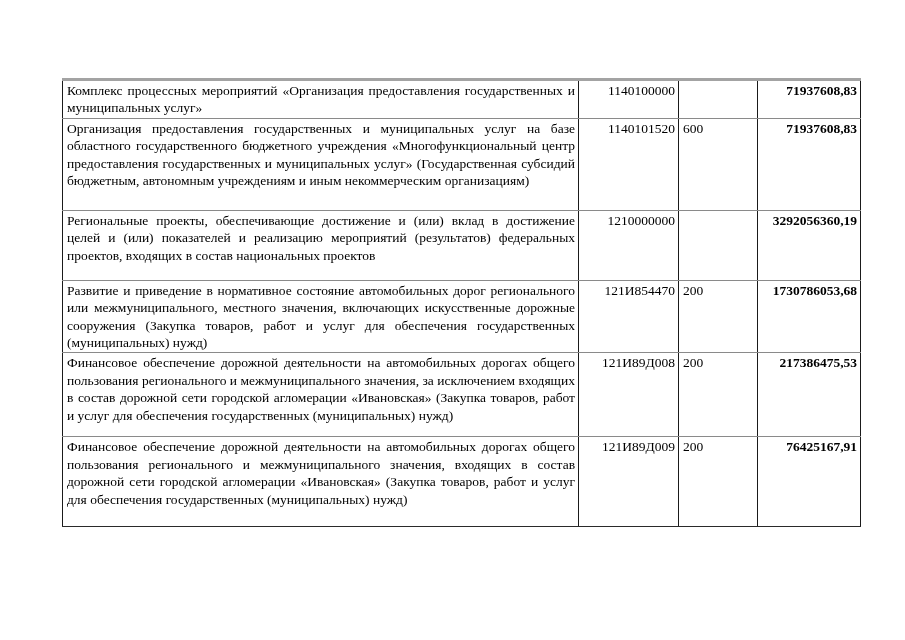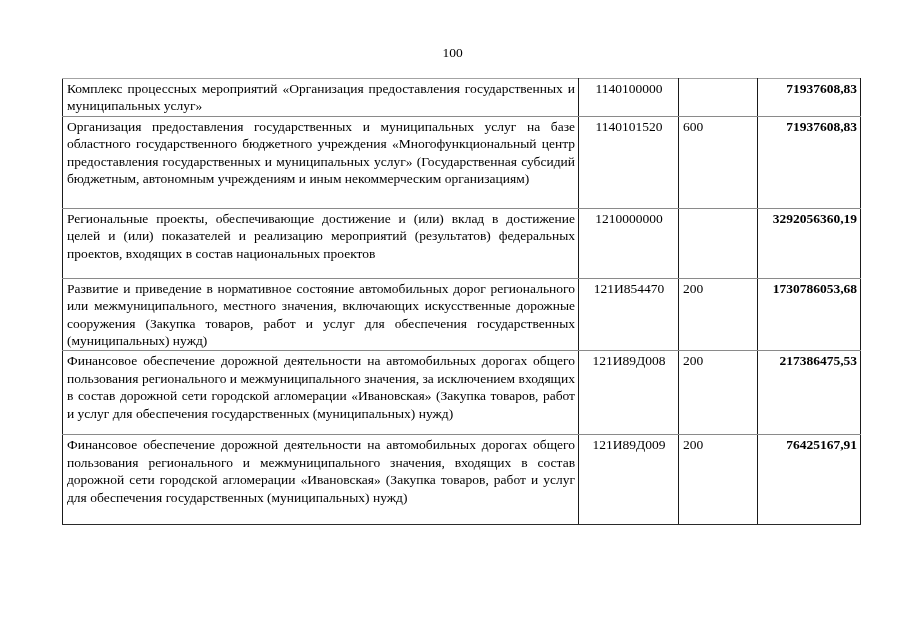--- a/index.html
+++ b/index.html
@@ -36,34 +36,33 @@
   }
   table.budget-table td {
     border-left: 1px solid #1a1a1a;
     border-right: 1px solid #1a1a1a;
     border-top: 1px solid #8a8a8a;
     border-bottom: 1px solid #8a8a8a;
     vertical-align: top;
     padding: 1px 3px 1px 4px;
     overflow: hidden;
   }
-  table.budget-table tr:first-child td { border-top: 1px solid #a3a3a3; }
+  table.budget-table tr:first-child td { border-top: 3px solid #a3a3a3; }
   table.budget-table tr:last-child td  { border-bottom: 1px solid #2a2a2a; }
   td.desc   { text-align: justify; }
-  td.code   { text-align: center; padding-left: 2px; padding-right: 2px; }
+  td.code   { text-align: right; padding-left: 2px; padding-right: 2px; }
   td.vid    { padding-left: 2px; padding-right: 2px; }
   td.amount { text-align: right; padding-right: 9px; font-weight: bold; }
   tr.bold-row td { font-weight: bold; }
 </style>
 </head>
 <body>
 
 <div class="page">
 
-  <div class="page-number">100</div>
 
   <table class="budget-table">
     <colgroup>
       <col style="width:516px">
       <col style="width:100px">
       <col style="width:79px">
       <col style="width:103px">
     </colgroup>
     <tbody>
       <tr style="height:35px">

